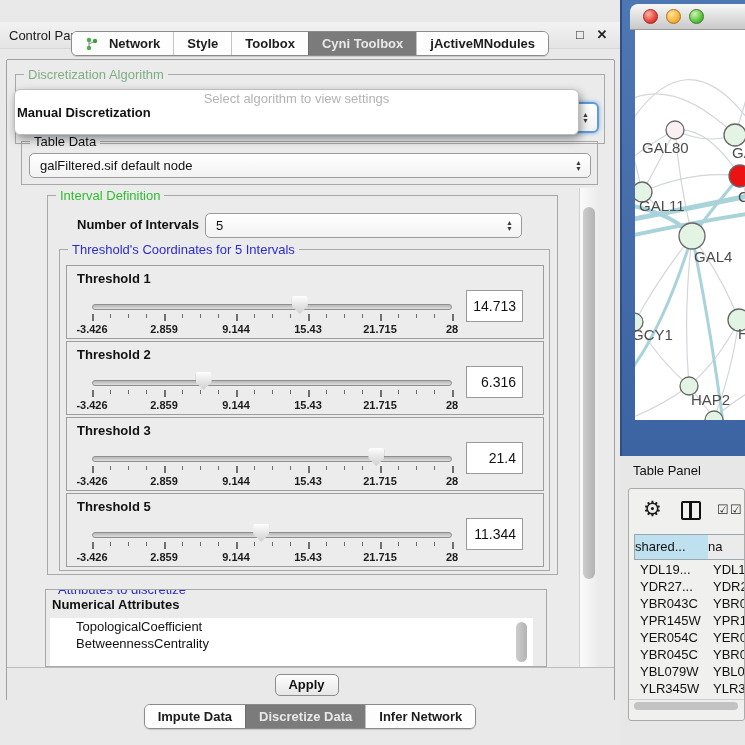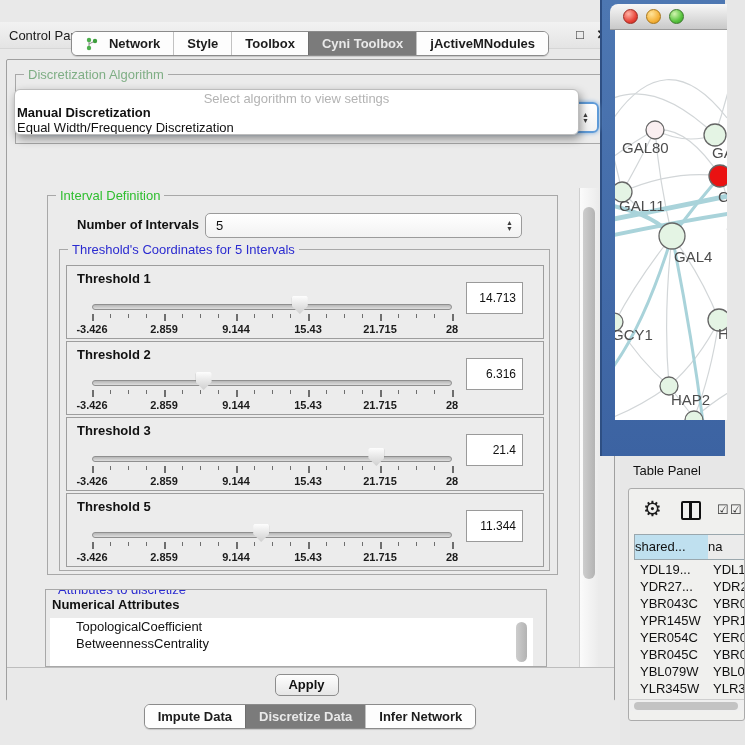--- a/index.html
+++ b/index.html
@@ -66,38 +66,38 @@
               border:1px solid #8f8f8f; background:linear-gradient(#b6b6b6,#dedede); }
   .th-handle { position:absolute; top:30px; width:16px; height:18px;
                background:linear-gradient(#fdfdfd,#cfcfcf);
                clip-path:polygon(8% 0,92% 0,100% 10%,100% 55%,50% 100%,0 55%,0 10%);
                filter:drop-shadow(0 0 1px #777); }
   .tick { position:absolute; top:48px; width:1px; background:#6e6e6e; }
   .tick.major { width:1.5px; height:7px; }
   .tick.minor { height:4px; }
   .tick-lbl { position:absolute; top:57px; width:60px; text-align:center; font-size:11px;
               font-weight:700; color:#1b1b1b; }
-  .th-value { position:absolute; left:399px; top:16px; width:57px; height:32px; background:#fff;
-              border:1px solid #9a9a9a; font-size:12px; text-align:right; line-height:30px;
+  .th-value { position:absolute; left:399px; top:24px; width:57px; height:32px; background:#fff;
+              border:1px solid #9a9a9a; font-size:14px; text-align:right; line-height:30px;
               padding-right:6px; }
 
   
   #attr-list { position:absolute; left:4px; top:28px; width:483px; height:49px; background:#fff;
                overflow:hidden; }
   .attr-item { padding-left:26px; line-height:17px; font-size:13px; white-space:nowrap; }
 
   
   #cp-footer { position:absolute; left:0; right:0; top:607px; height:34px; background:#e9e9e9;
                border-top:1px solid #bdbdbd; }
   #apply-btn { position:absolute; left:calc(50% - 36px); top:6px; width:64px; height:22px;
                background:linear-gradient(#fefefe,#e6e6e6); border:1px solid #8d8d8d;
                border-radius:5px; font-size:13px; font-weight:bold; text-align:center; line-height:20px; }
 
   
-  #network-window { position:absolute; left:600px; top:0; width:125px; height:456px;
+  #network-window { position:absolute; left:620px; top:0; width:125px; height:456px;
                     background:linear-gradient(#4d77b2,#3c63a2); border-left:2px solid #2e4f83; }
   #nw-titlebar { position:absolute; left:8px; top:4px; width:117px; height:26px;
                  background:linear-gradient(#f7f7f7,#c9c9c9); border-top-left-radius:8px;
                  border-bottom:1px solid #9a9a9a; }
   .tl { position:absolute; top:5px; width:15px; height:15px; border-radius:50%; }
   #tl-red    { left:13px; background:radial-gradient(circle at 35% 30%, #ffb3a6, #e8453a 60%, #bf2018); border:1px solid #9c2b22;}
   #tl-yellow { left:36px; background:radial-gradient(circle at 35% 30%, #ffe49a, #f5b33c 60%, #d98f16); border:1px solid #a8761a;}
   #tl-green  { left:59px; background:radial-gradient(circle at 35% 30%, #d2f5b0, #58c43e 60%, #31962a); border:1px solid #3d7a2c;}
   #nw-canvas { position:absolute; left:13px; top:30px; width:112px; height:390px; background:#fff;
                overflow:hidden; }
@@ -176,23 +176,32 @@
     <div class="combo" id="algo-combo">
       <span class="stepper">
         <span>▲</span>
           <span>▼</span>
       </span>
     </div>
 
     <div id="algo-popup">
       <div id="algo-hint">Select algorithm to view settings</div>
       <div class="algo-opt" id="algo-opt-0">Manual Discretization</div>
-      <div class="algo-opt" id="algo-opt-1">Equal Width/Frequency Discretization</div>
-    </div>
-
+    </div>
+
+    <div class="grp" style="left:14px; top:81px; width:577px; height:44px;">
+      <span class="grp-label" style="color:#111;">Table Data</span>
+      <div class="combo" style="left:7px; top:11px; width:562px; height:25px;">
+        <span>galFiltered.sif default node</span>
+        <span class="stepper">
+          <span>▲</span>
+            <span>▼</span>
+        </span>
+      </div>
+    </div>
 
     <div class="vtrack" style="left:572px; top:128px; width:19px; height:479px;">
       <div class="vthumb" style="left:3px; top:19px; width:12px; height:372px;"></div>
     </div>
 
     <div class="grp" style="left:40px; top:135px; width:511px; height:380px;">
       <span class="grp-label lbl-green">Interval Definition</span>
 
       <span style="position:absolute; left:29px; top:21px; font-weight:bold;">Number of Intervals</span>
       <div class="combo" style="left:157px; top:17px; width:317px; height:25px;">

